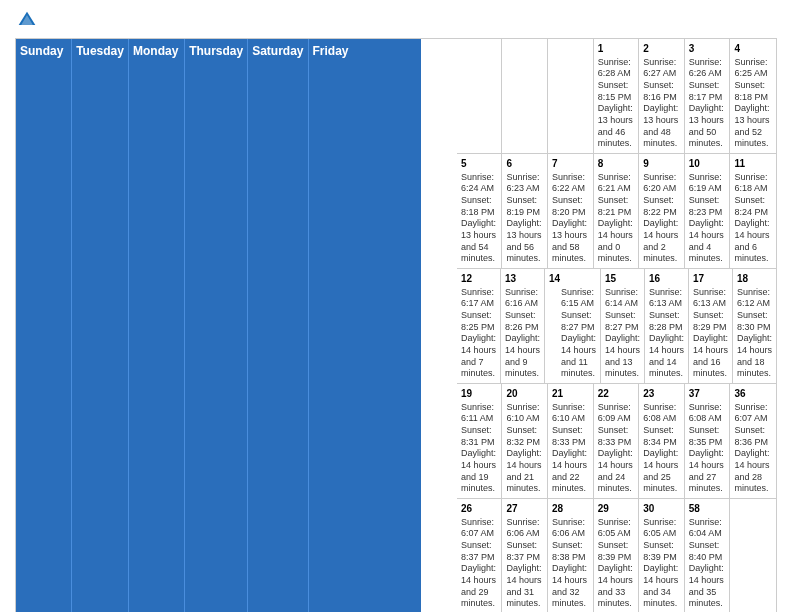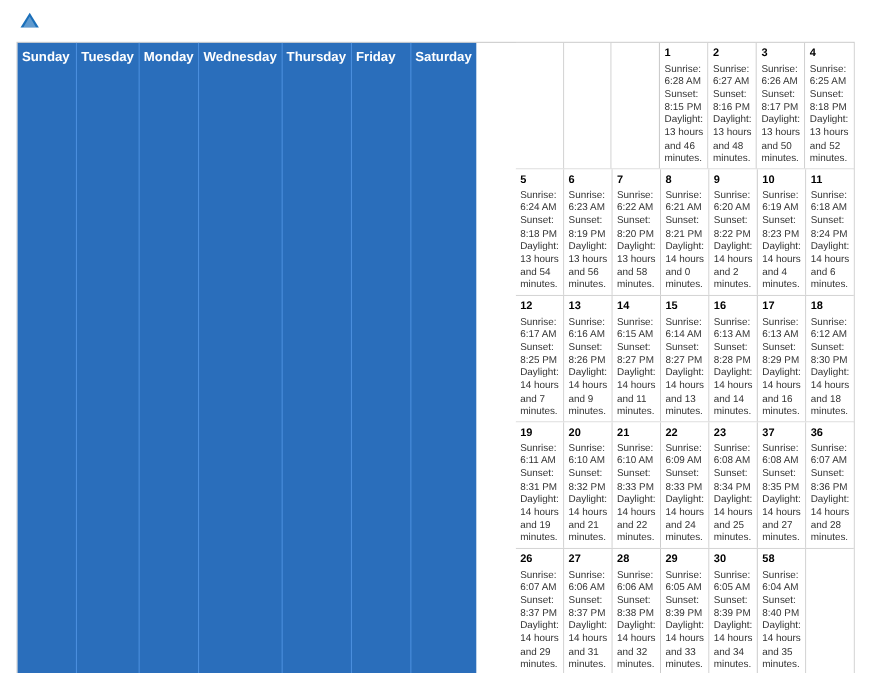--- a/index.html
+++ b/index.html
@@ -121,24 +121,23 @@
       <div class="month-title"></div>
       <div class="location"></div>
     </div>
   </div>
 
   <div class="calendar">
     <div class="cal-header">
     <div class="cal-header-cell">Sunday</div>
         <div class="cal-header-cell">Tuesday</div>
         <div class="cal-header-cell">Monday</div>
-        <div class="cal-header-cell">Wednesday</div>
         <div class="cal-header-cell">Thursday</div>
+        <div class="cal-header-cell">Saturday</div>
         <div class="cal-header-cell">Friday</div>
-        <div class="cal-header-cell">Saturday</div>
       </div>
     <div class="cal-body">
     <div class="cal-row">
           <div class="cal-cell empty"></div>
           <div class="cal-cell empty"></div>
           <div class="cal-cell empty"></div>
           <div class="cal-cell">
             <div class="cell-date">1</div>
             <div class="cell-info" style="white-space: pre-line;">Sunrise: 6:28 AM
 Sunset: 8:15 PM
@@ -228,21 +227,21 @@
           </div>
           <div class="cal-cell">
             <div class="cell-date">13</div>
             <div class="cell-info" style="white-space: pre-line;">Sunrise: 6:16 AM
 Sunset: 8:26 PM
 Daylight: 14 hours
 and 9 minutes.</div>
           </div>
           <div class="cal-cell">
             <div class="cell-date">14</div>
-            <div class="cell-info" style="white-space: pre-line;">Sunrise: 6:15 AM
+            <div class="cell-info" style="white-space: pre-line; margin-left: 12px;">Sunrise: 6:15 AM
 Sunset: 8:27 PM
 Daylight: 14 hours
 and 11 minutes.</div>
           </div>
           <div class="cal-cell">
             <div class="cell-date">15</div>
             <div class="cell-info" style="white-space: pre-line;">Sunrise: 6:14 AM
 Sunset: 8:27 PM
 Daylight: 14 hours
 and 13 minutes.</div>

